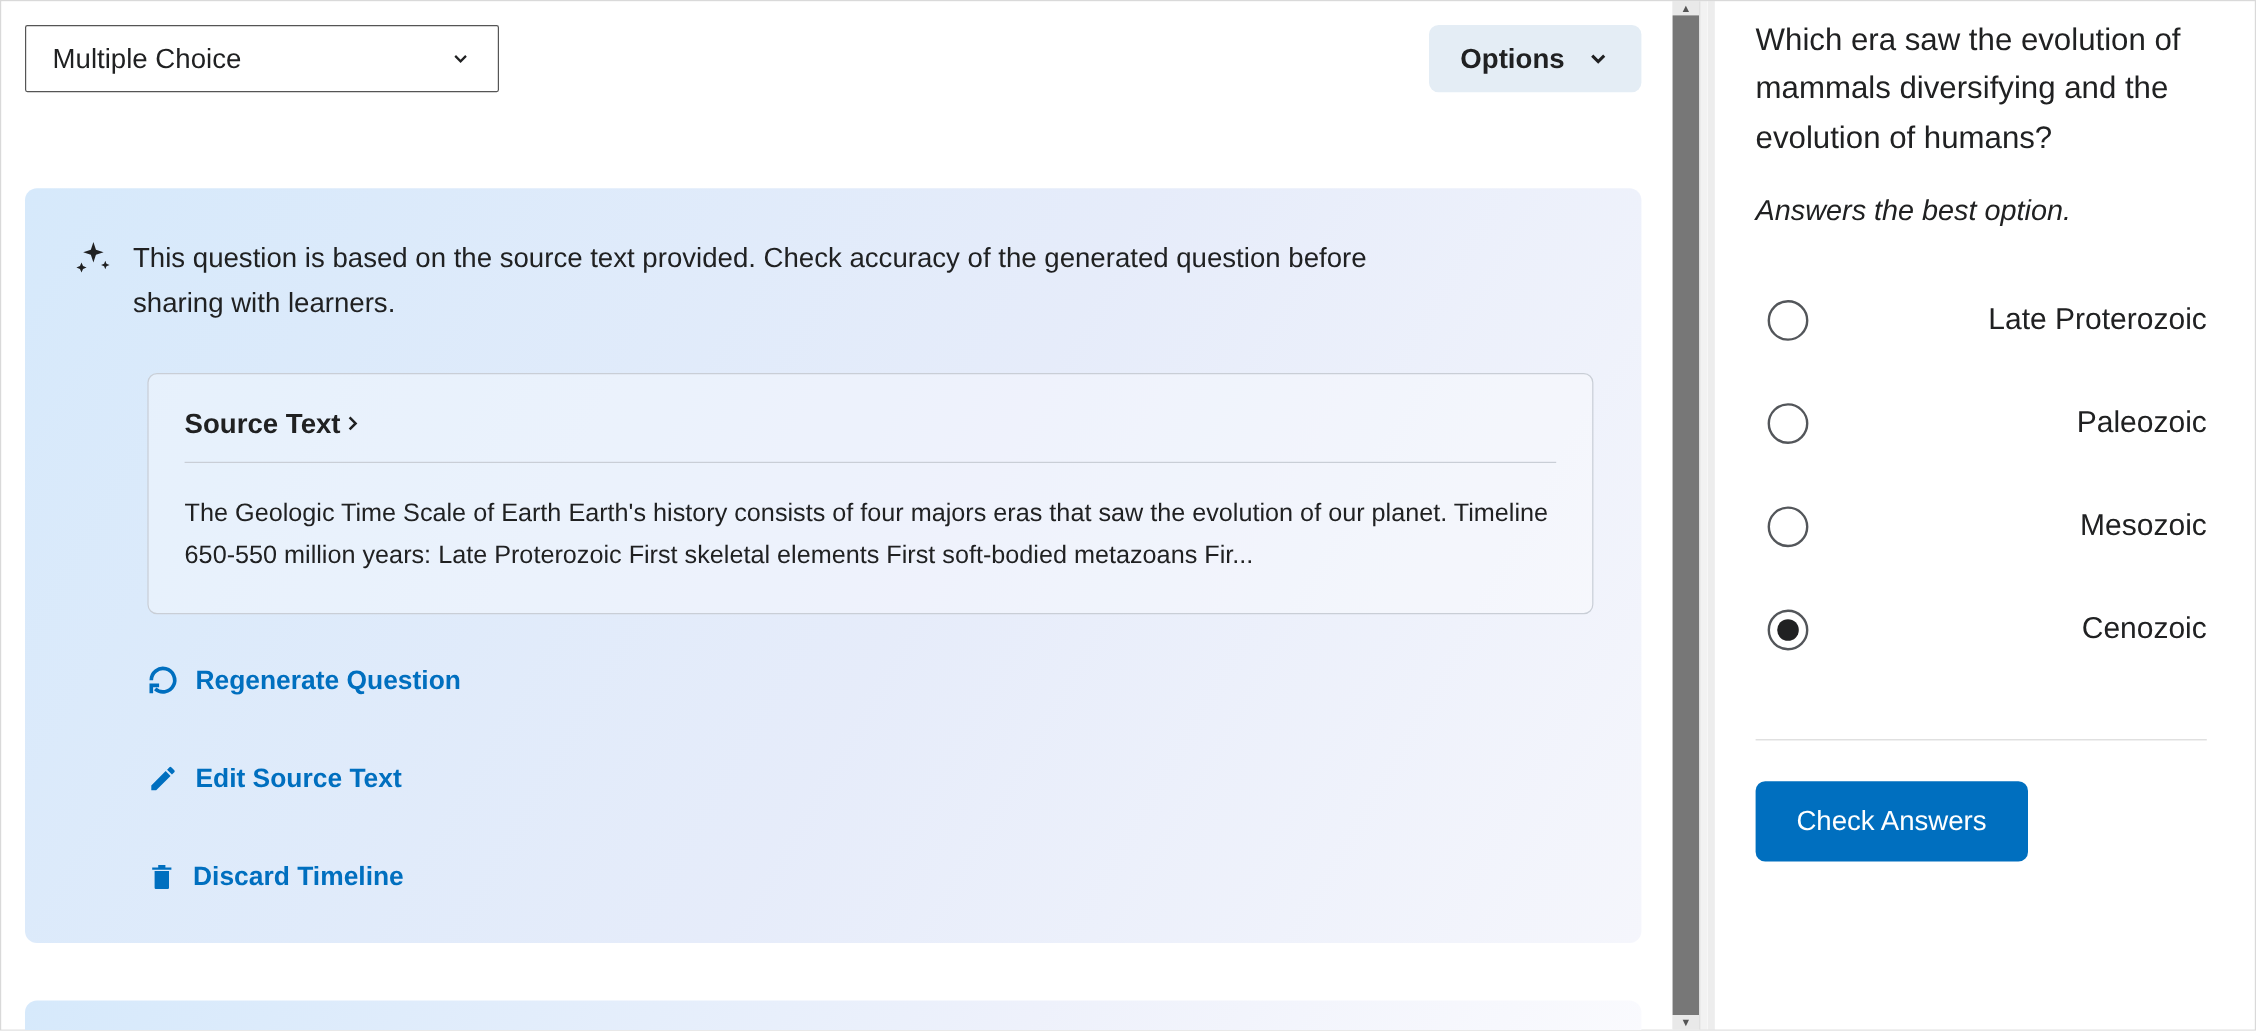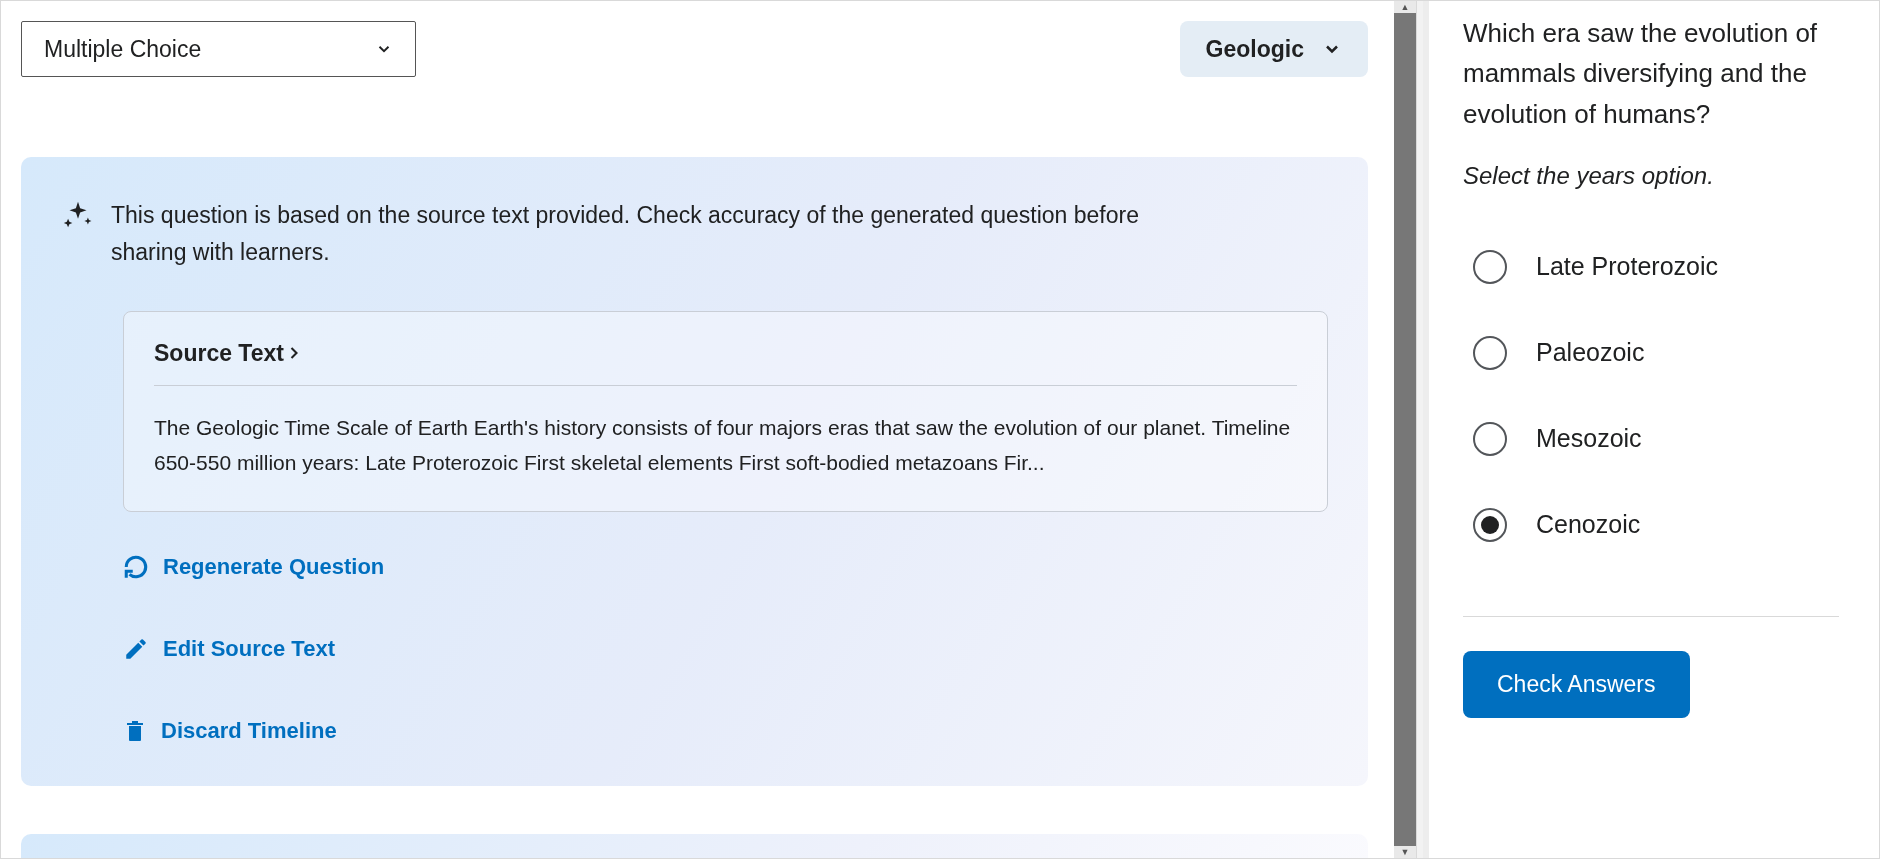--- a/index.html
+++ b/index.html
@@ -213,22 +213,23 @@
   .options-list {
     display: flex;
     flex-direction: column;
     gap: 52px;
     margin-bottom: 74px;
     padding-left: 10px;
   }
   .option {
     display: flex;
     align-items: center;
-    gap: 29px;
-    cursor: pointer;
+    gap: 16px;
+    cursor: pointer;
+    justify-content: space-between;
   }
   .radio {
     width: 34px; height: 34px;
     border: 2.5px solid #53565a;
     border-radius: 50%;
     display: flex;
     align-items: center;
     justify-content: center;
     flex-shrink: 0;
   }
@@ -275,21 +276,21 @@
       <div class="top-row">
         <div class="qtype-select">
           <span>Multiple Choice</span>
           <span class="chev">
             <svg width="18" height="18" viewBox="0 0 24 24" fill="none" stroke="#202122" stroke-width="2.5">
                 <polyline points="6 9 12 15 18 9"></polyline>
               </svg>
           </span>
         </div>
         <button class="options-btn">
-          <span>Geologic</span>
+          <span>Options</span>
           <span class="chev">
             <svg width="20" height="20" viewBox="0 0 24 24" fill="none" stroke="#202122" stroke-width="3">
                 <polyline points="6 9 12 15 18 9"></polyline>
               </svg>
           </span>
         </button>
       </div>
 
       <div class="ai-card">
         <div class="ai-card-head">
@@ -356,21 +357,21 @@
           </span>
         </div>
         <div class="rate-pointer"></div>
       </div>
 
     </div>
   </div>
 
   <div class="right-panel">
     <p class="question-text">Which era saw the evolution of mammals diversifying and the evolution of humans?</p>
-    <p class="instruction">Select the years option.</p>
+    <p class="instruction">Answers the best option.</p>
 
     <div class="options-list">
 
     <div class="option">
           <span class="radio"></span>
           <span class="option-label">Late Proterozoic</span>
         </div>
         <div class="option">
           <span class="radio"></span>
           <span class="option-label">Paleozoic</span>

